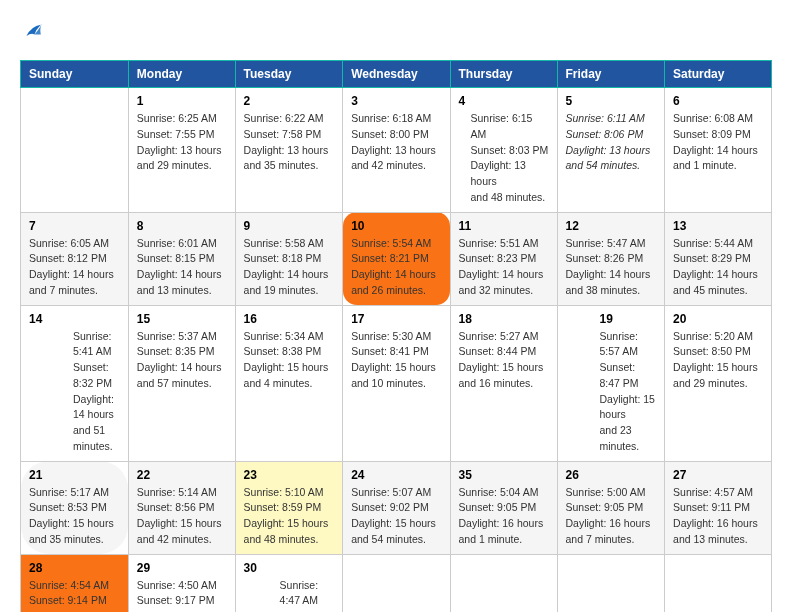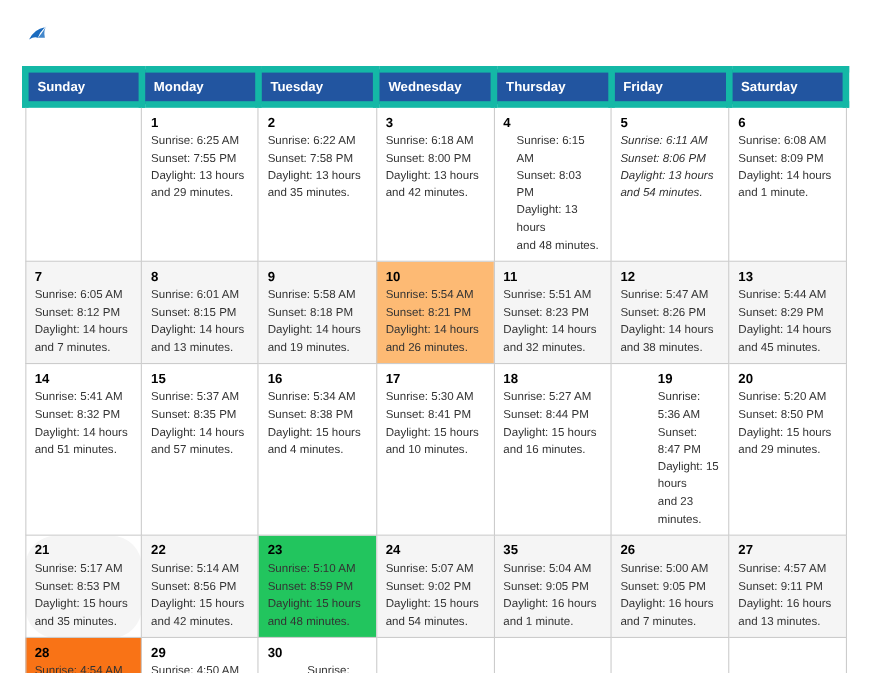--- a/index.html
+++ b/index.html
@@ -51,21 +51,21 @@
       border-collapse: collapse;
       font-size: 11px;
     }
     .calendar th {
       background: #2255a0;
       color: #fff;
       padding: 6px 8px;
       text-align: left;
       font-size: 12px;
       font-weight: bold;
-      border: 6px solid #14b8a6;
+      border: 1px solid #14b8a6;
     }
     .calendar td {
       vertical-align: top;
       padding: 6px 8px;
       border: 1px solid #ccc;
       width: 108px;
       min-height: 90px;
     }
     .calendar tr:nth-child(even) td {
       background: #f5f5f5;
@@ -181,21 +181,21 @@
 Daylight: 14 hours
 and 13 minutes.</div>
         </td>
         <td style="background: rgb(245, 245, 245);">
           <span class="day-number">9</span>
           <div class="day-info" style="white-space: pre-line;">Sunrise: 5:58 AM
 Sunset: 8:18 PM
 Daylight: 14 hours
 and 19 minutes.</div>
         </td>
-        <td style="background: #fdba74;">
+        <td style="background: #f97316; border-radius: 14px;">
           <span class="day-number">10</span>
           <div class="day-info" style="white-space: pre-line;">Sunrise: 5:54 AM
 Sunset: 8:21 PM
 Daylight: 14 hours
 and 26 minutes.</div>
         </td>
         <td style="background: rgb(245, 245, 245);">
           <span class="day-number">11</span>
           <div class="day-info" style="white-space: pre-line;">Sunrise: 5:51 AM
 Sunset: 8:23 PM
@@ -213,21 +213,21 @@
           <span class="day-number">13</span>
           <div class="day-info" style="white-space: pre-line;">Sunrise: 5:44 AM
 Sunset: 8:29 PM
 Daylight: 14 hours
 and 45 minutes.</div>
         </td>
       </tr>
       <tr>
         <td style="background: rgb(255, 255, 255);">
           <span class="day-number">14</span>
-          <div class="day-info" style="white-space: pre-line;">Sunrise: 5:41 AM
+          <div class="day-info" style="white-space: pre-line; margin-left: 44px;">Sunrise: 5:41 AM
 Sunset: 8:32 PM
 Daylight: 14 hours
 and 51 minutes.</div>
         </td>
         <td style="background: rgb(255, 255, 255);">
           <span class="day-number">15</span>
           <div class="day-info" style="white-space: pre-line;">Sunrise: 5:37 AM
 Sunset: 8:35 PM
 Daylight: 14 hours
 and 57 minutes.</div>
@@ -248,21 +248,21 @@
         </td>
         <td style="background: rgb(255, 255, 255);">
           <span class="day-number">18</span>
           <div class="day-info" style="white-space: pre-line;">Sunrise: 5:27 AM
 Sunset: 8:44 PM
 Daylight: 15 hours
 and 16 minutes.</div>
         </td>
         <td style="background: rgb(255, 255, 255); padding-left: 42px;">
           <span class="day-number">19</span>
-          <div class="day-info" style="white-space: pre-line;">Sunrise: 5:36 AM
+          <div class="day-info" style="white-space: pre-line;">Sunrise: 5:57 AM
 Sunset: 8:47 PM
 Daylight: 15 hours
 and 23 minutes.</div>
         </td>
         <td style="background: rgb(255, 255, 255);">
           <span class="day-number">20</span>
           <div class="day-info" style="white-space: pre-line;">Sunrise: 5:20 AM
 Sunset: 8:50 PM
 Daylight: 15 hours
 and 29 minutes.</div>
@@ -276,21 +276,21 @@
 Daylight: 15 hours
 and 35 minutes.</div>
         </td>
         <td style="background: rgb(245, 245, 245);">
           <span class="day-number">22</span>
           <div class="day-info" style="white-space: pre-line;">Sunrise: 5:14 AM
 Sunset: 8:56 PM
 Daylight: 15 hours
 and 42 minutes.</div>
         </td>
-        <td style="background: #22c55e;">
+        <td style="background: #fef9c3;">
           <span class="day-number">23</span>
           <div class="day-info" style="white-space: pre-line;">Sunrise: 5:10 AM
 Sunset: 8:59 PM
 Daylight: 15 hours
 and 48 minutes.</div>
         </td>
         <td style="background: rgb(245, 245, 245); margin-left: 26px;">
           <span class="day-number">24</span>
           <div class="day-info" style="white-space: pre-line;">Sunrise: 5:07 AM
 Sunset: 9:02 PM

